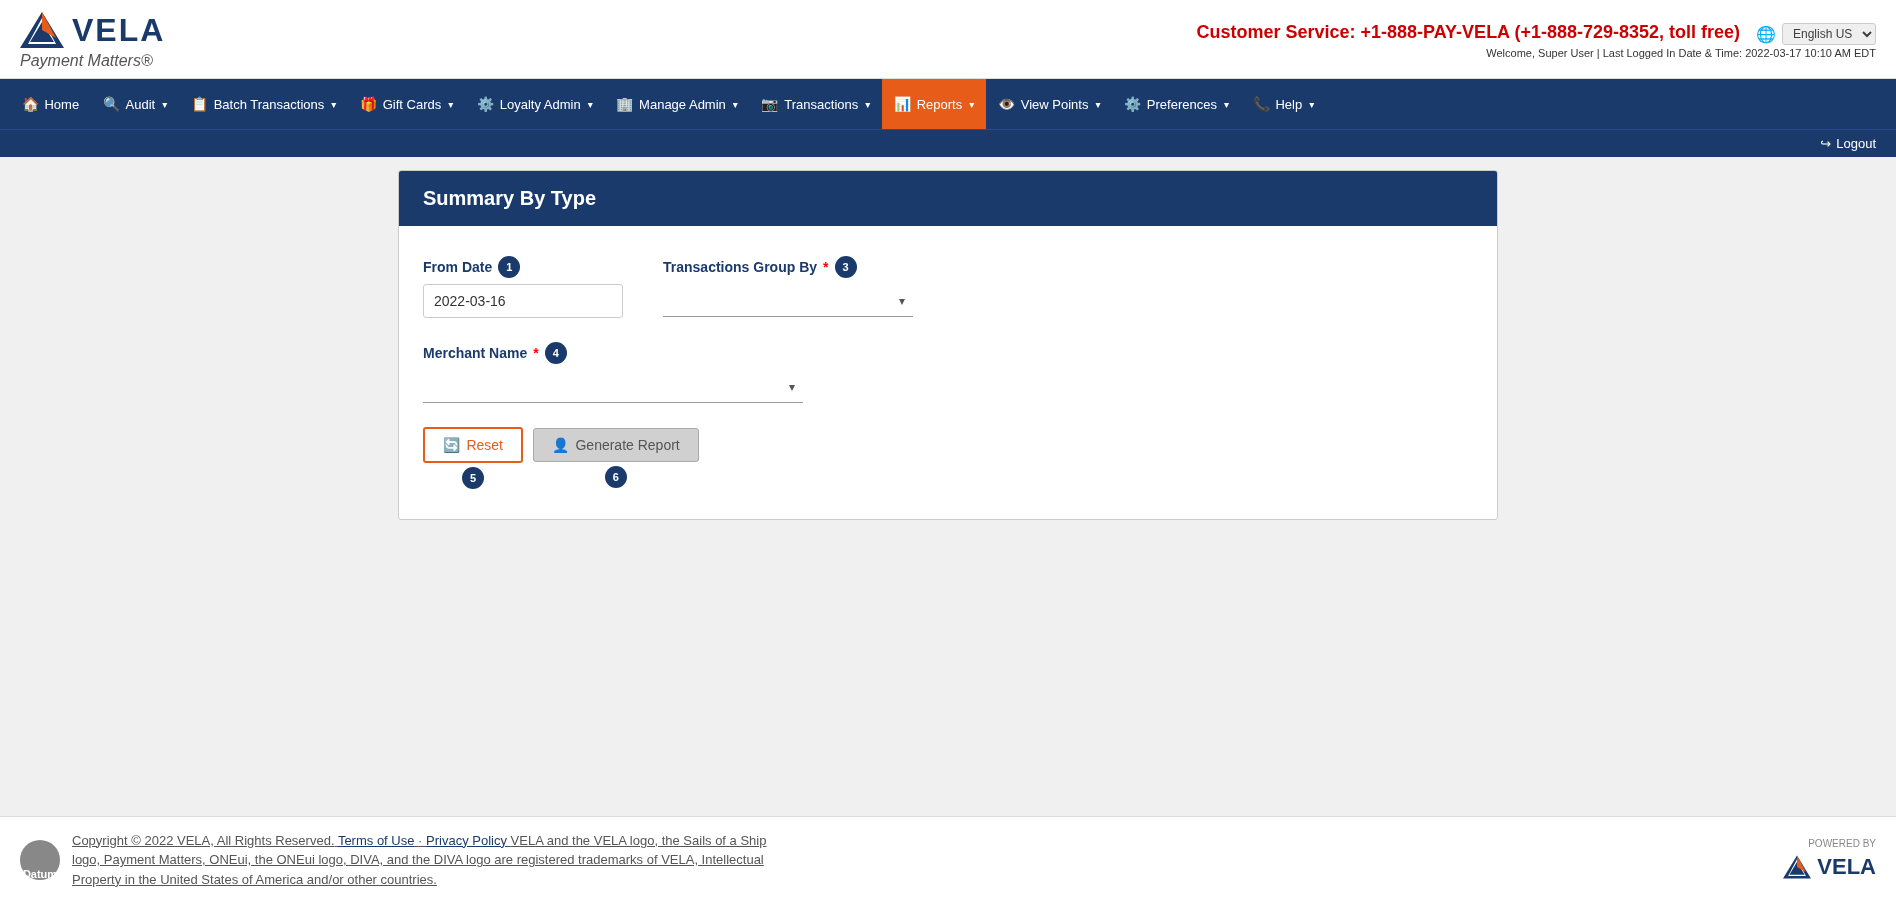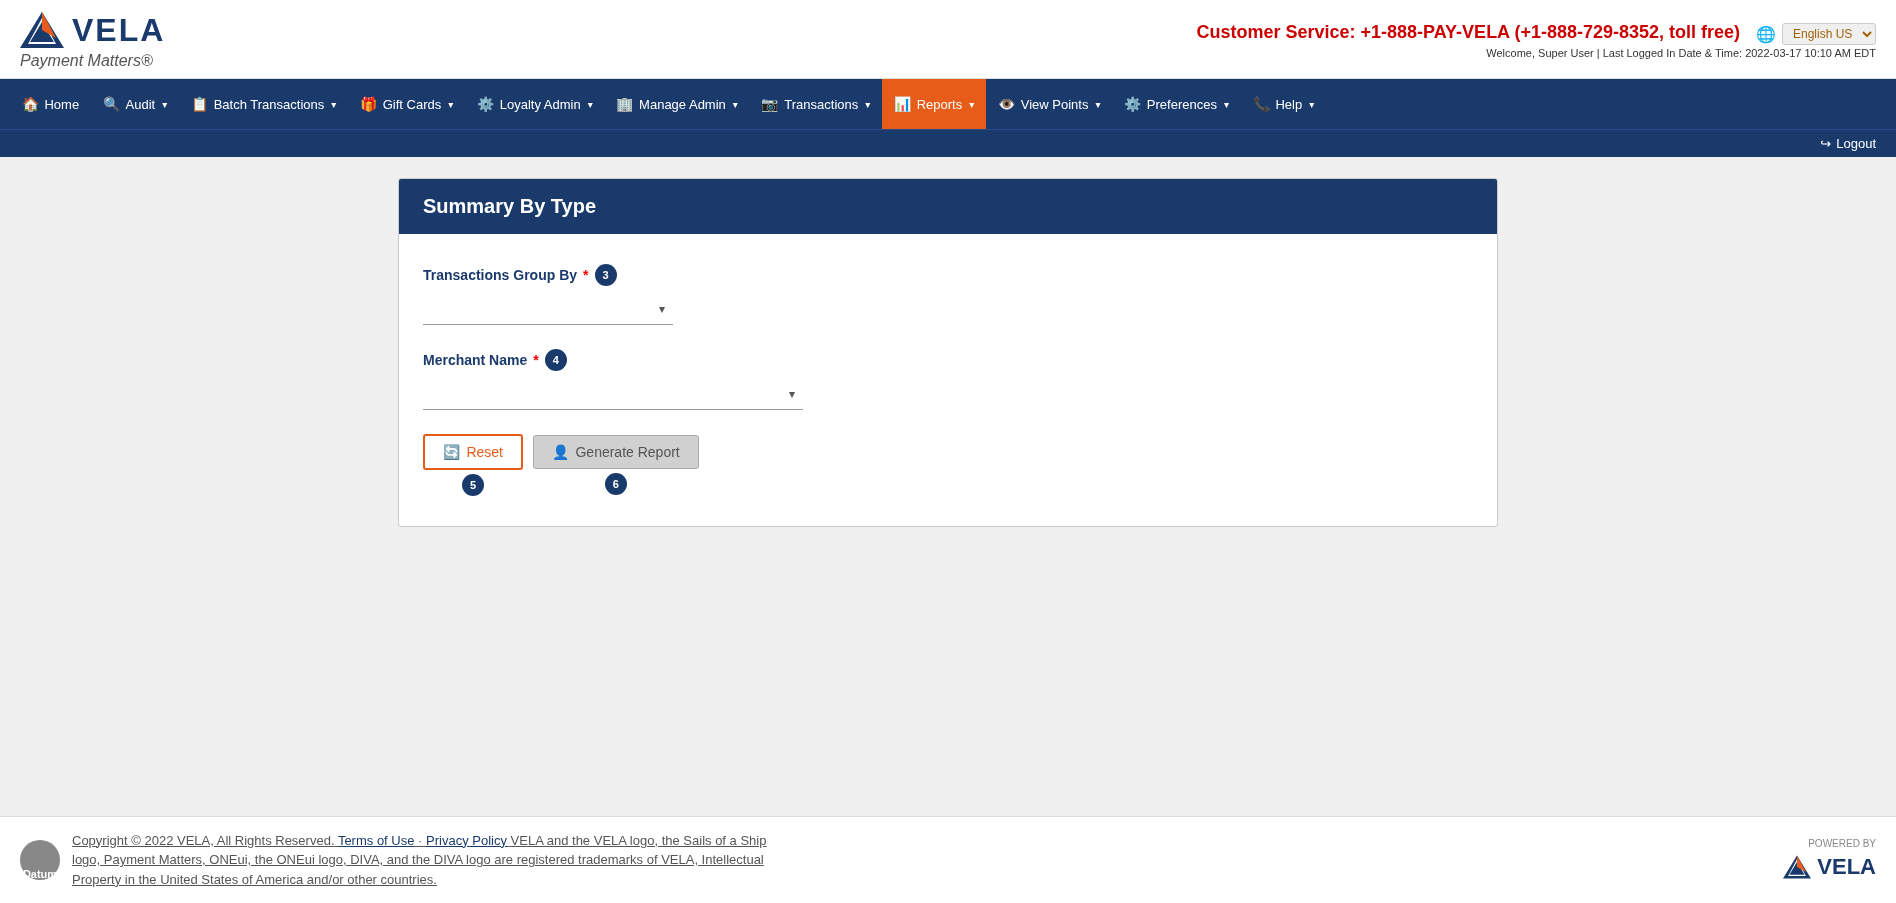--- a/index.html
+++ b/index.html
@@ -21,21 +21,21 @@
     .customer-service { color: #cc0000; font-size: 18px; font-weight: bold; }
     .welcome-text { font-size: 11px; color: #333; margin-top: 2px; }
 
     .lang-area { display: flex; align-items: center; gap: 6px; margin-top: 4px; justify-content: flex-end; }
     .globe-icon { font-size: 16px; color: #555; }
     .lang-select {
       border: 1px solid #ccc;
       border-radius: 3px;
       padding: 2px 6px;
       font-size: 12px;
-      color: #a16207;
+      color: #404040;
       cursor: pointer;
     }
 
     
     .nav-bar {
       background: #1a3a6c;
       display: flex;
       align-items: stretch;
       padding: 0 10px;
       min-height: 50px;
@@ -73,21 +73,21 @@
       display: flex;
       align-items: center;
       gap: 5px;
       background: none;
       border: none;
     }
 
     
     .main-content {
       flex: 1;
-      padding: 21px 40px;
+      padding: 13px 40px;
       background: #f0f0f0;
     }
 
     .form-container {
       background: #fff;
       border: 1px solid #ccc;
       border-radius: 3px;
       overflow: hidden;
       max-width: 1100px;
       margin: 0 auto;
@@ -319,20 +319,27 @@
 
 <div class="main-content">
   <div class="form-container">
     <div class="form-header">
       <span>Summary By Type</span>
     </div>
     <div class="form-body">
 
       <div class="form-row">
 
+        <div class="form-group">
+          <label class="form-label">
+            <span>From Date</span>
+            <span class="step-badge">1</span>
+          </label>
+          <input type="text" class="form-input" value="2022-03-16" style="">
+        </div>
 
 
         <div class="form-group">
           <label class="form-label">
             <span>Transactions Group By</span>
             <span class="required-star">*</span>
             <span class="step-badge">3</span>
           </label>
           <div class="form-select-wrapper">
             <select class="form-select">

